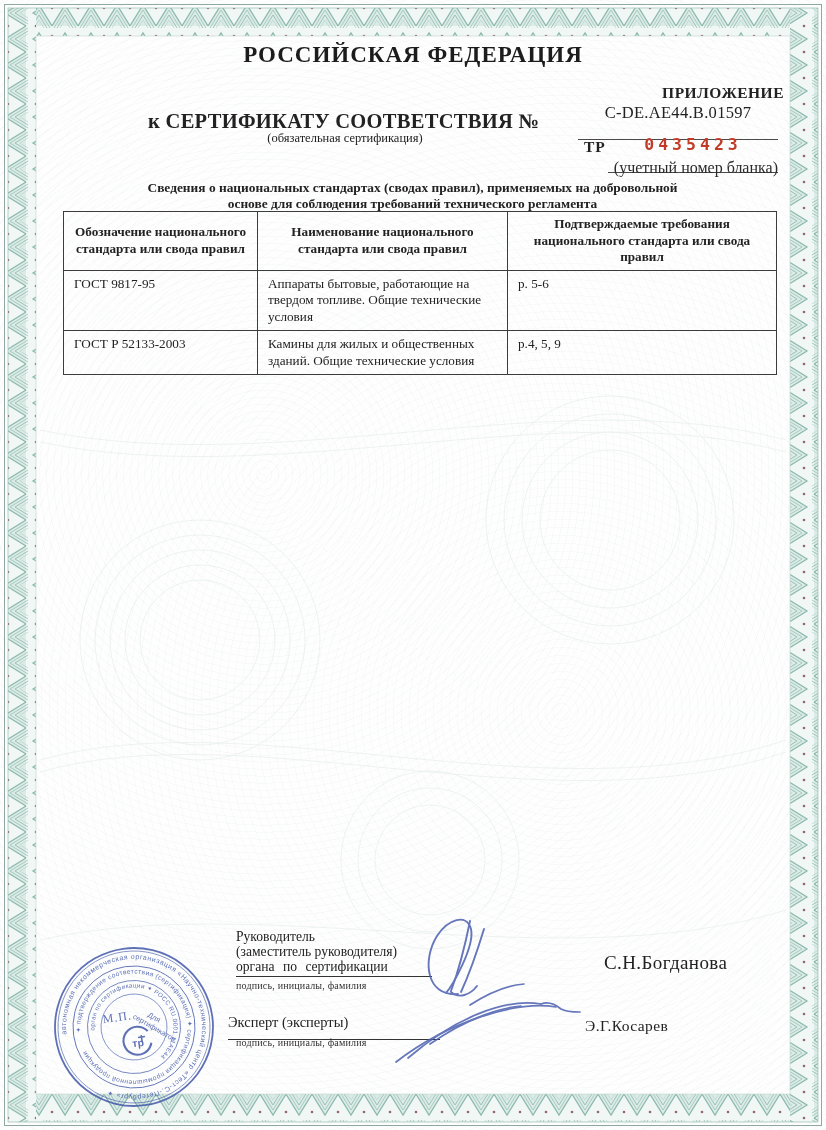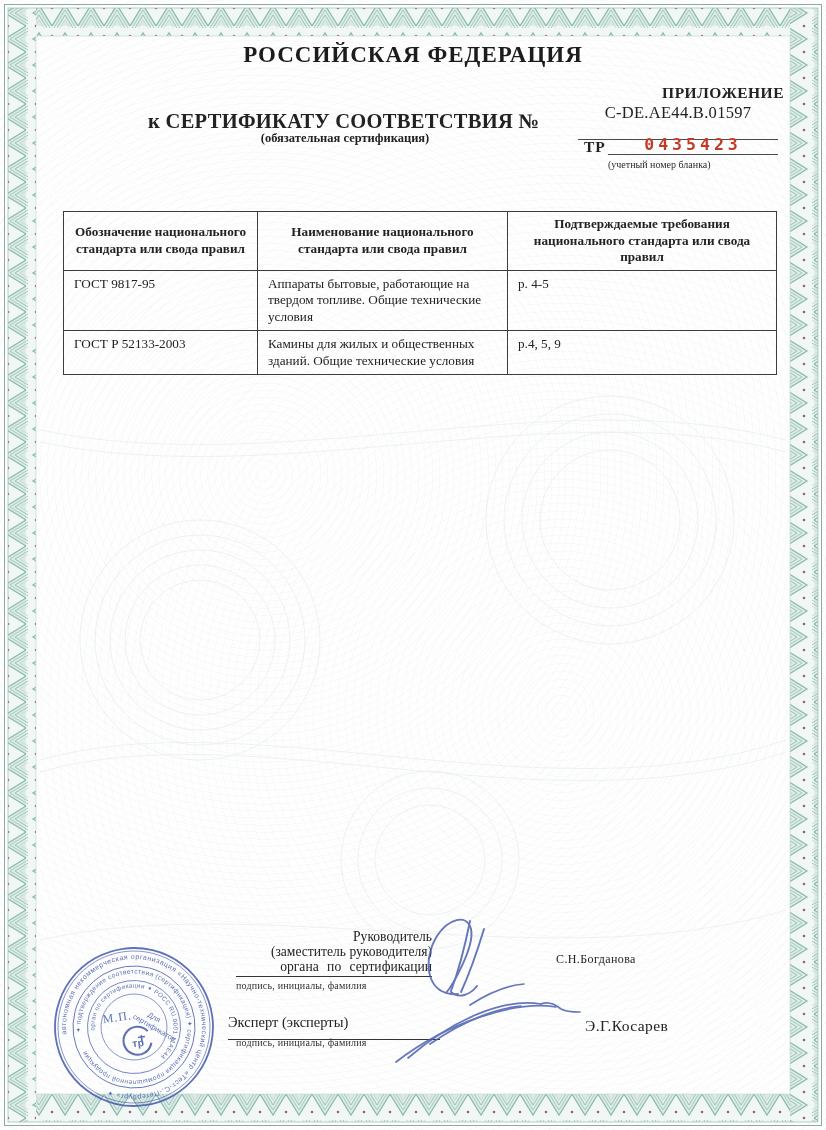--- a/index.html
+++ b/index.html
@@ -14,40 +14,40 @@
   }
   .abs{position:absolute;}
   .borderlayer{position:absolute;left:0;top:0;z-index:0;}
   .content{position:absolute;left:0;top:0;width:826px;height:1130px;z-index:2;}
   .overlay{position:absolute;left:0;top:0;z-index:3;pointer-events:none;}
 
   .title{left:8px;top:42px;width:810px;text-align:center;font-size:23px;font-weight:bold;letter-spacing:1px;color:#1c1c1c;}
   .subtitle{left:8px;top:84px;width:776px;text-align:right;font-size:15.5px;font-weight:bold;letter-spacing:0.5px;}
   .certline-label{left:148px;top:110px;font-size:20.5px;font-weight:bold;letter-spacing:0.3px;white-space:nowrap;}
   .certnum-field{left:578px;top:103px;width:200px;text-align:center;font-size:16.5px;border-bottom:1.3px solid #4a4a4a;padding-bottom:16px;letter-spacing:0.3px;}
-  .cert-subtitle{left:150px;top:131px;width:390px;text-align:center;font-size:12.5px;font-weight:bold;}
+  .cert-subtitle{left:150px;top:131px;width:390px;text-align:center;font-size:12.5px;font-weight:normal;}
   .tr-label{left:584px;top:138px;font-size:15.5px;font-weight:bold;letter-spacing:1px;}
-  .blank-field{left:608px;top:135px;width:170px;text-align:center;border-bottom:1.2px solid #4a4a4a;padding-bottom:0;
+  .blank-field{left:608px;top:135px;width:170px;text-align:center;border-bottom:1.2px solid #4a4a4a;padding-bottom:18px;
     font-family:"DejaVu Sans Mono",monospace;font-size:16.5px;font-weight:bold;letter-spacing:4px;color:#c23a28;}
-  .blank-caption{left:608px;top:159px;width:170px;text-align:left;font-size:10px;color:#2b2b2b;}
+  .blank-caption{left:608px;top:159px;width:170px;text-align:right;font-size:16px;color:#2b2b2b;}
 
   .intro{left:56px;top:180px;width:713px;text-align:center;font-size:13.4px;font-weight:bold;line-height:15.5px;}
 
   table.std{position:absolute;left:63px;top:211px;width:713px;border-collapse:collapse;table-layout:fixed;}
   table.std th, table.std td{border:1.4px solid #3c3c3c;font-size:13.2px;line-height:16.5px;}
   table.std th{font-weight:bold;text-align:center;vertical-align:middle;padding:4px 8px;}
   table.std td{vertical-align:top;text-align:left;padding:5px 10px;}
   .c1{width:194px;} .c2{width:250px;} .c3{width:269px;}
 
   .sigblock-label{font-size:13.6px;line-height:14.8px;}
-  .head-role{left:236px;top:930px;width:196px;border-bottom:1.1px solid #333;padding-bottom:2px;text-align:right;}
+  .head-role{left:236px;top:930px;width:196px;border-bottom:1.1px solid #333;padding-bottom:2px;}
   .head-role .l3{word-spacing:5px;}
   .sig-caption{font-size:10px;color:#333;letter-spacing:0.2px;}
   .head-caption{left:236px;top:980px;}
-  .head-name{left:556px;top:952px;font-size:12px;letter-spacing:0.4px;}
+  .head-name{left:604px;top:952px;font-size:19px;letter-spacing:0.4px;}
   .expert-role{left:228px;top:1015px;width:212px;border-bottom:1.1px solid #333;padding-bottom:9px;font-size:14.5px;}
   .expert-caption{left:236px;top:1037px;}
   .expert-name{left:585px;top:1017px;font-size:15.5px;letter-spacing:0.4px;}
 </style>
 </head>
 <body>
 
 <div class="page">
 
   <svg class="borderlayer" width="826" height="1130" aria-hidden="true">
@@ -130,37 +130,41 @@
     <div class="abs subtitle">ПРИЛОЖЕНИЕ</div>
 
     <div class="abs certline-label">к СЕРТИФИКАТУ СООТВЕТСТВИЯ  №</div>
     <div class="abs certnum-field">C-DE.AE44.B.01597</div>
     <div class="abs cert-subtitle">(обязательная сертификация)</div>
 
     <div class="abs tr-label">ТР</div>
     <div class="abs blank-field">0435423</div>
     <div class="abs blank-caption">(учетный номер бланка)</div>
 
+    <div class="abs intro">
+      <div>Сведения о национальных стандартах (сводах правил), применяемых на добровольной</div>
+      <div>основе для соблюдения требований технического регламента</div>
+    </div>
 
     <table class="std">
       <colgroup>
           <col class="c1">
           <col class="c2">
           <col class="c3">
         </colgroup>
       <tbody>
           <tr style="height:55px;">
         <th>Обозначение национального стандарта или свода правил</th>
         <th>Наименование национального стандарта или свода правил</th>
         <th>Подтверждаемые требования национального стандарта или свода правил</th>
       </tr>
       <tr style="height:54px;">
         <td>ГОСТ 9817-95</td>
         <td>Аппараты бытовые, работающие на твердом топливе. Общие технические условия</td>
-        <td>р. 4-5</td>
+        <td>р. 5-6</td>
       </tr>
       <tr style="height:42px;">
         <td>ГОСТ Р 52133-2003</td>
         <td>Камины для жилых и общественных зданий. Общие технические условия</td>
         <td>р.4, 5, 9</td>
       </tr>
     </tbody>
       </table>
 
     <div class="abs head-role sigblock-label">

